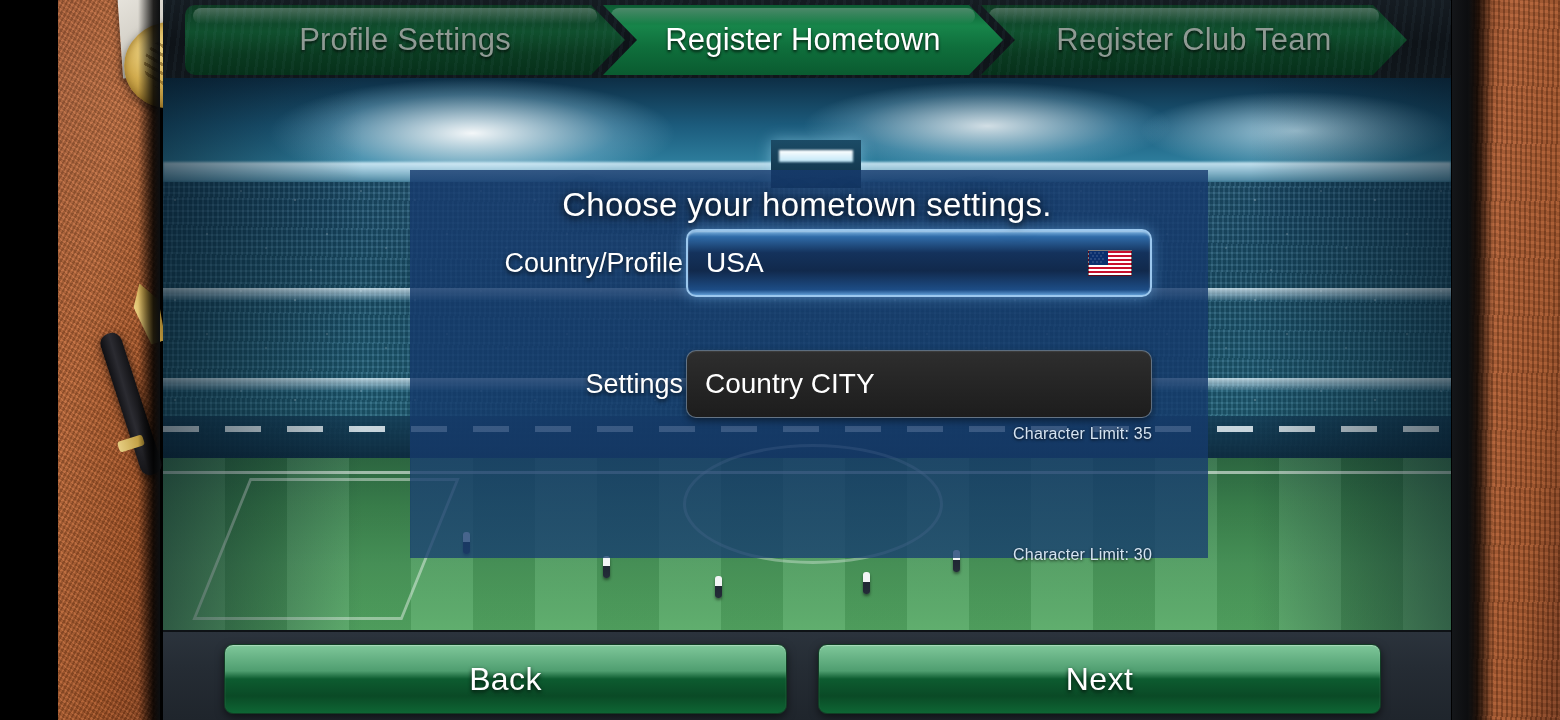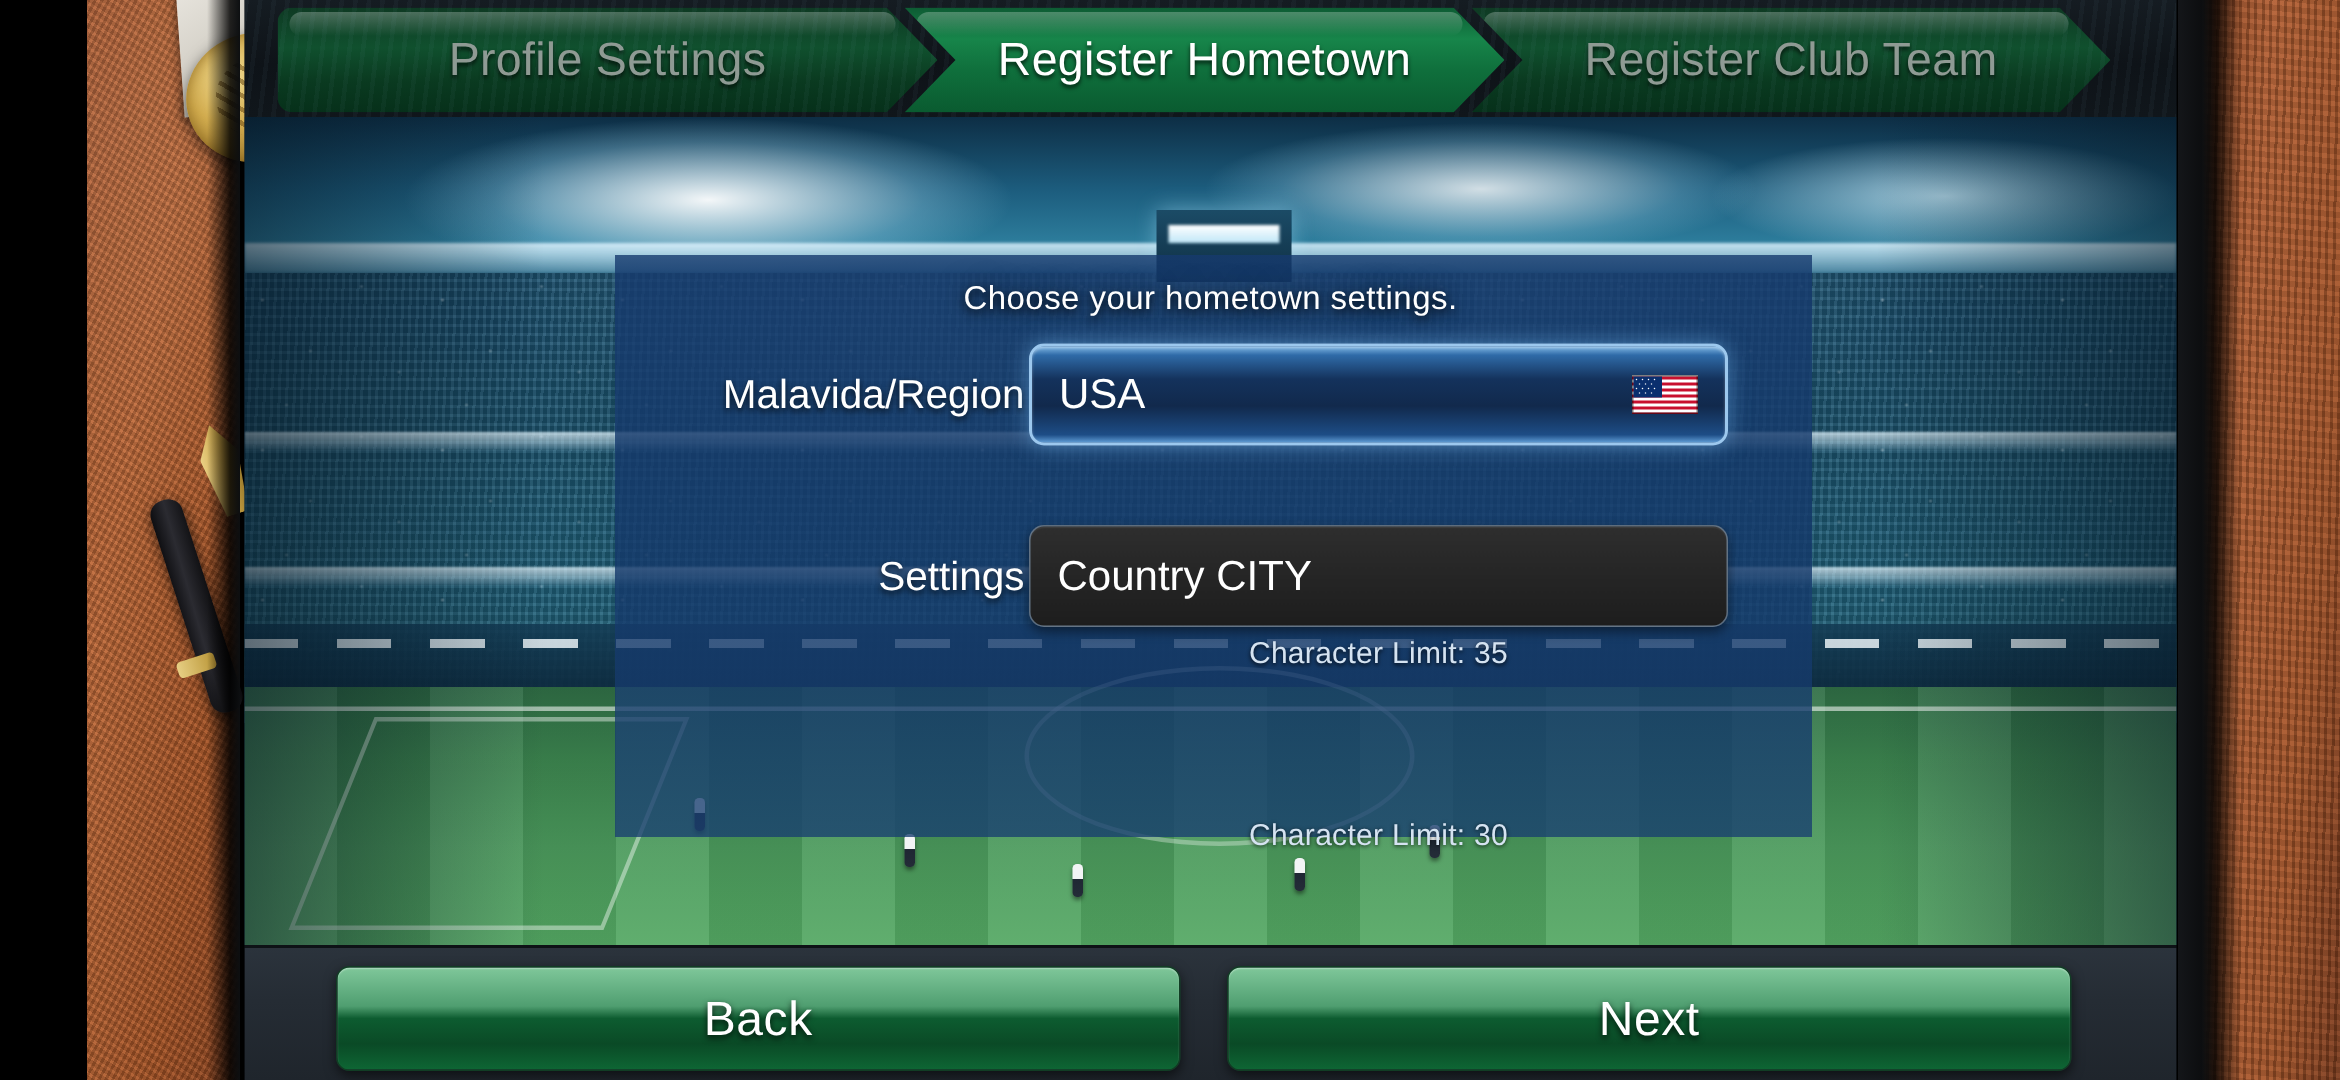--- a/index.html
+++ b/index.html
@@ -216,21 +216,21 @@
     background:linear-gradient(90deg, rgba(5,20,32,.55), rgba(5,20,32,0));
   }
   .side-dark-r{
     position:absolute; right:0; top:0; width:200px; height:552px;
     background:linear-gradient(270deg, rgba(5,20,32,.5), rgba(5,20,32,0));
   }
 
   
   #heading{
     position:absolute; left:0; top:108px; width:1288px; text-align:center;
-    font-size:22px; color:#ffffff; letter-spacing:.3px;
+    font-size:33px; color:#ffffff; letter-spacing:.3px;
     text-shadow:0 2px 6px rgba(0,0,0,.85), 0 0 18px rgba(0,0,0,.5);
     z-index:6;
   }
 
   
   #panel{
     position:absolute; left:247px; top:92px; width:798px; height:388px;
     background:linear-gradient(180deg, rgba(22,58,110,.80) 0%, rgba(20,56,106,.80) 55%, rgba(24,62,112,.78) 100%);
     z-index:5;
   }
@@ -249,22 +249,22 @@
     border:1px solid rgba(145,175,205,.55);
     box-shadow:inset 0 1px 1px rgba(255,255,255,.08), 0 3px 7px rgba(0,0,0,.45);
   }
   .field.select{
     background:linear-gradient(180deg,#7fb6e4 0%, #2f6ba8 9%, #14325c 34%, #11294c 62%, #1d4d86 92%, #5e9bd4 100%);
     border:2px solid #9cc8ee;
     box-shadow:0 0 14px rgba(120,190,245,.5), inset 0 1px 2px rgba(255,255,255,.35);
     justify-content:space-between;
   }
   .climit{
-    position:absolute; left:276px; width:466px; text-align:center;
-    font-size:20px; color:#d5e3f1; letter-spacing:.2px;
+    position:absolute; left:276px; width:466px; text-align:right;
+    font-size:16px; color:#d5e3f1; letter-spacing:.2px;
     text-shadow:0 1px 3px rgba(0,0,0,.8);
   }
   .flag{
     width:44px; height:26px; position:relative; border:1px solid rgba(0,0,0,.5);
     background:repeating-linear-gradient(180deg,
       #c8102e 0 2px, #ffffff 2px 4px);
     flex:0 0 auto;
   }
   .flag .canton{
     position:absolute; left:0; top:0; width:19px; height:14px;
@@ -363,21 +363,21 @@
         <div class="player" style="left:300px; bottom:76px"></div>
       </div>
       <div class="side-dark-l"></div>
       <div class="side-dark-r"></div>
 
       <div id="heading">Choose your hometown settings.</div>
 
       <div id="panel">
 
         <div class="row" style="top:58px">
-          <span class="f-label">Malavida/Region</span>
+          <span class="f-label">Country/Profile</span>
           <div class="field select">
             <span>USA</span>
             <span class="flag">
               <span class="canton"></span>
             </span>
           </div>
         </div>
 
         <div class="row" style="top:179px">
           <span class="f-label">Settings</span>

